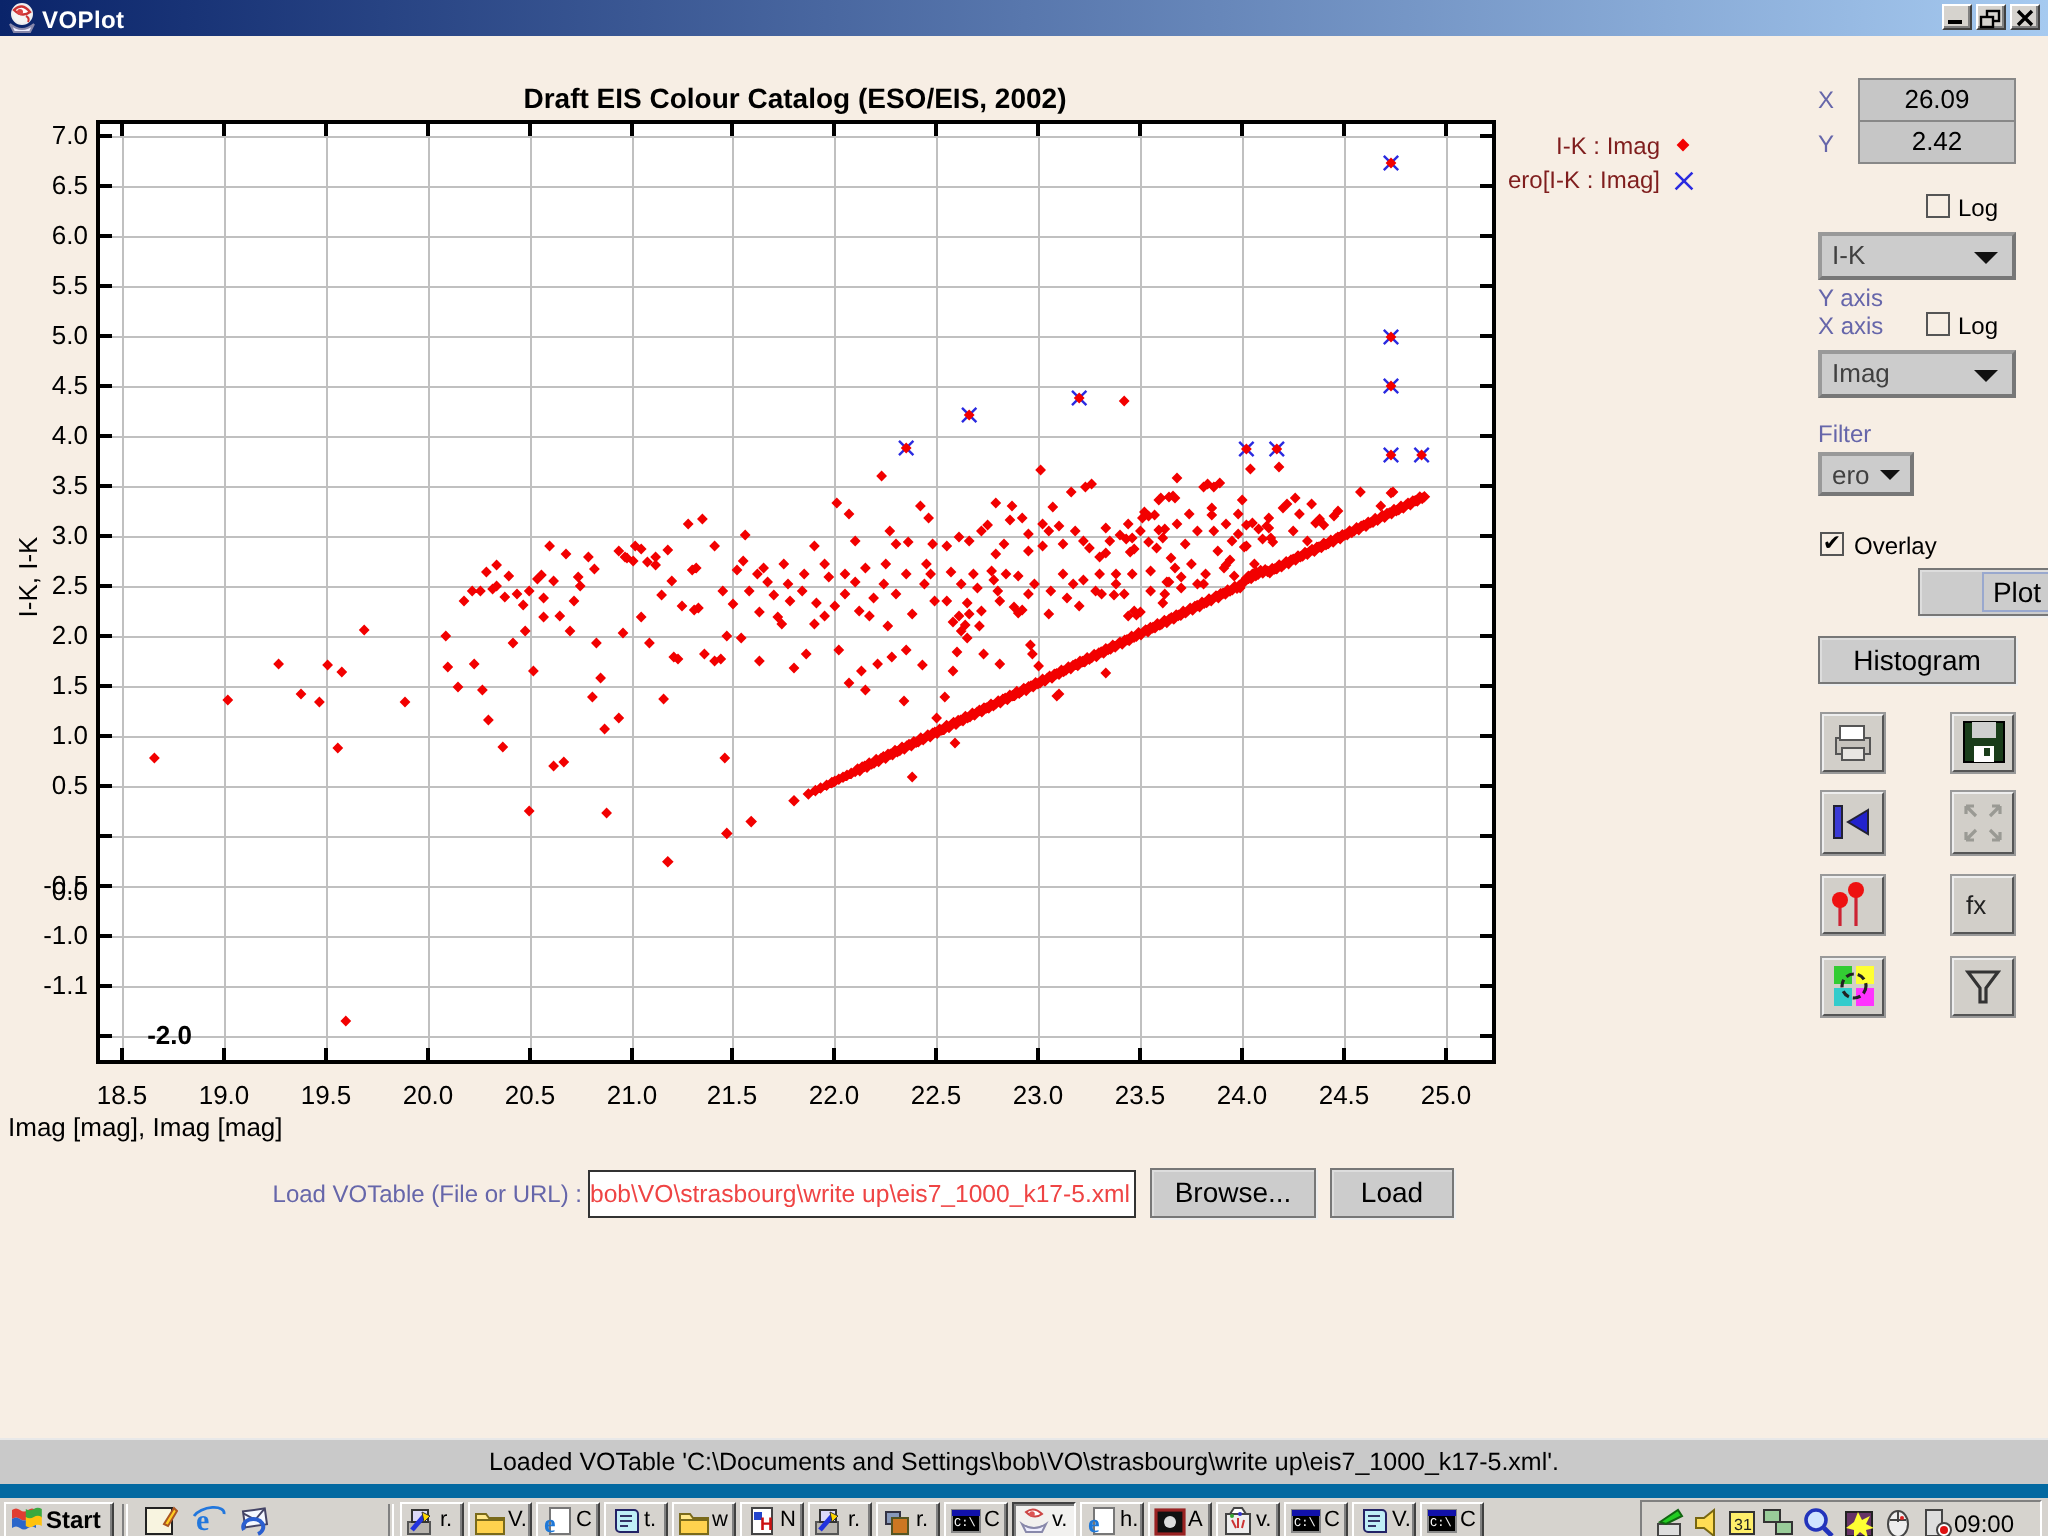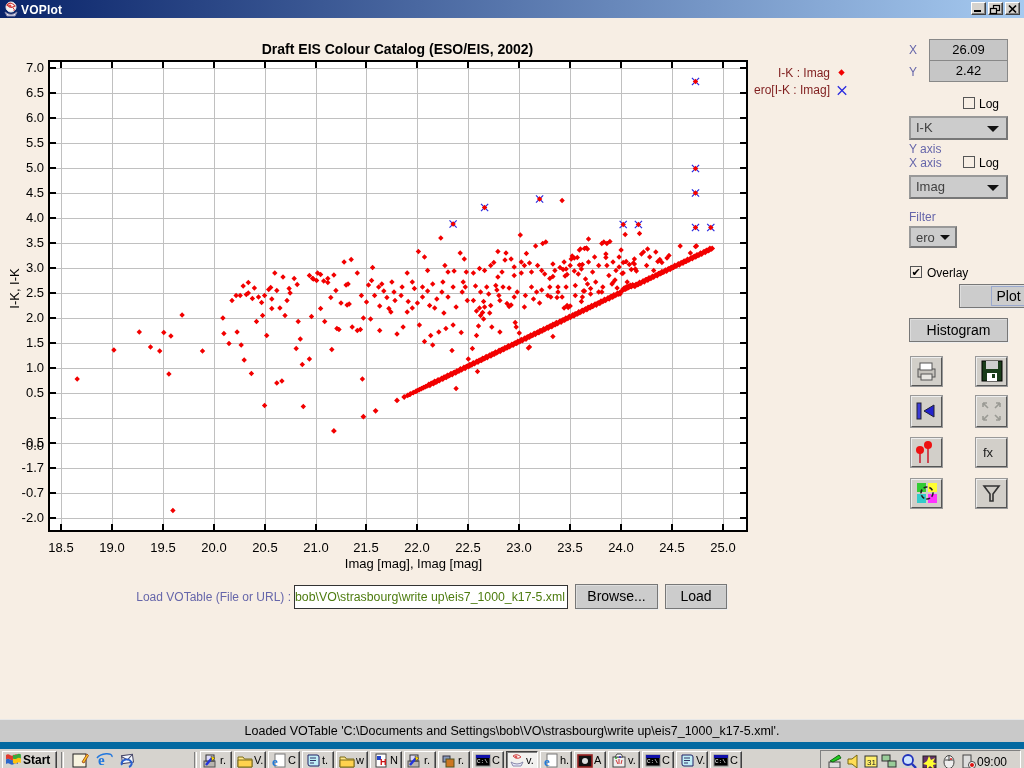--- a/index.html
+++ b/index.html
@@ -7,41 +7,41 @@
   background:linear-gradient(to right,#0a246a,#a6caf0); }
 #titlebar .txt { position:absolute; left:21px; top:3px; color:#fff; font-size:12px; font-weight:bold; letter-spacing:0.2px; }
 .wbtn { position:absolute; top:2px; width:15px; height:13px; background:#d6d3ce;
   border:1px solid; border-color:#fff #404040 #404040 #fff; box-shadow:inset -1px -1px 0 #808080;
   color:#000; font-size:9px; text-align:center; line-height:11px; font-weight:bold; }
 #plotsvg { position:absolute; left:0; top:0; }
 #ptitle { position:absolute; left:0; top:41px; width:795px; text-align:center;
   font-size:14px; font-weight:bold; color:#000; }
 .xl { position:absolute; width:50px; text-align:center; font-size:13px; color:#000; }
 .yl { position:absolute; width:40px; text-align:right; font-size:13px; color:#000; }
-#xaxlab { position:absolute; left:16px; top:556px; width:795px; text-align:center; font-size:13px; }
+#xaxlab { position:absolute; left:4px; top:556px; width:795px; font-size:13px; }
 #yaxlab { position:absolute; left:-36px; top:281px; width:100px; text-align:center;
   font-size:13px; transform:rotate(-90deg); }
 .leg { position:absolute; font-size:12px; color:#7f1d1d; }
 .plbl { position:absolute; font-size:12px; color:#6666aa; }
 .valbox { position:absolute; left:929px; width:79px; height:22px; background:#c6c6c6;
   border:1px solid #888; font-size:13px; text-align:center; line-height:20px; color:#000; }
 .cb { position:absolute; width:12px; height:12px; border:1px solid #555; background:#f7eee4; }
 .dd { position:absolute; left:909px; width:99px; height:24px; background:#ccc;
   border:2px solid; border-color:#999 #777 #777 #999; font-size:13px; color:#404040;
   line-height:20px; padding-left:5px; }
 .dd .arr { position:absolute; right:7px; top:8px; width:0; height:0;
   border-left:6px solid transparent; border-right:6px solid transparent; border-top:6px solid #111; }
 .btn { position:absolute; background:#ccc; border:1px solid #777;
   box-shadow:1px 1px 0 #eee, inset 1px 1px 0 #ddd; color:#000; text-align:center; font-size:14px; }
 .ibtn { position:absolute; background:#d2cfc9; border:1px solid; border-color:#eee #555 #555 #eee;
   box-shadow:0 0 0 1px #999; }
 #loadrow label { position:absolute; left:0px; top:590px; width:291px; text-align:right;
   font-size:12px; color:#6666aa; }
 #fileinput { position:absolute; left:294px; top:585px; width:274px; height:24px; background:#fff;
-  border:1px solid #333; font-size:12.3px; color:#4d7c0f; line-height:22px; overflow:hidden; }
+  border:1px solid #333; font-size:12.3px; color:#ef4444; line-height:22px; overflow:hidden; }
 #fileinput span { position:absolute; right:2px; top:0; white-space:nowrap; }
 #statusbar { position:absolute; left:0; top:719px; width:1024px; height:23px; background:#c9c9c9;
   border-top:1px solid #e8e8e8; font-size:12.5px; color:#000; text-align:center; line-height:22px; }
 #taskbar { position:absolute; left:0; top:742px; width:1024px; height:26px; background:#d6d3ce;
   border-top:7px solid #0369a1; }
 #startbtn { position:absolute; left:2px; top:2px; width:55px; height:19px; background:#d6d3ce;
   border:1px solid; border-color:#fff #404040 #404040 #fff; box-shadow:inset -1px -1px 0 #808080;
   font-size:13px; font-weight:bold; color:#000; }
 .qsep { position:absolute; top:3px; width:3px; height:17px;
   border-left:1px solid #808080; border-right:1px solid #fff; }
@@ -216,23 +216,23 @@
 <div class="xl" style="left:240px;top:540px;">20.5</div>
 <div class="xl" style="left:291px;top:540px;">21.0</div>
 <div class="xl" style="left:341px;top:540px;">21.5</div>
 <div class="xl" style="left:392px;top:540px;">22.0</div>
 <div class="xl" style="left:443px;top:540px;">22.5</div>
 <div class="xl" style="left:494px;top:540px;">23.0</div>
 <div class="xl" style="left:545px;top:540px;">23.5</div>
 <div class="xl" style="left:596px;top:540px;">24.0</div>
 <div class="xl" style="left:647px;top:540px;">24.5</div>
 <div class="xl" style="left:698px;top:540px;">25.0</div>
-<div class="yl" style="right:980px;top:510px;">-2.0</div>
-<div class="yl" style="right:980px;top:485px;">-0.7</div>
-<div class="yl" style="right:980px;top:460px;">-1.7</div>
+<div class="yl" style="right:928px;top:510px;font-weight:bold;">-2.0</div>
+<div class="yl" style="right:980px;top:485px;">-1.1</div>
+<div class="yl" style="right:980px;top:460px;">-1.0</div>
 <div class="yl" style="right:980px;top:435px;">-0.5</div>
 <div class="yl" style="right:980px;top:410px;margin-top:28px;">0.0</div>
 <div class="yl" style="right:980px;top:385px;">0.5</div>
 <div class="yl" style="right:980px;top:360px;">1.0</div>
 <div class="yl" style="right:980px;top:335px;">1.5</div>
 <div class="yl" style="right:980px;top:310px;">2.0</div>
 <div class="yl" style="right:980px;top:285px;">2.5</div>
 <div class="yl" style="right:980px;top:260px;">3.0</div>
 <div class="yl" style="right:980px;top:235px;">3.5</div>
 <div class="yl" style="right:980px;top:210px;">4.0</div>

